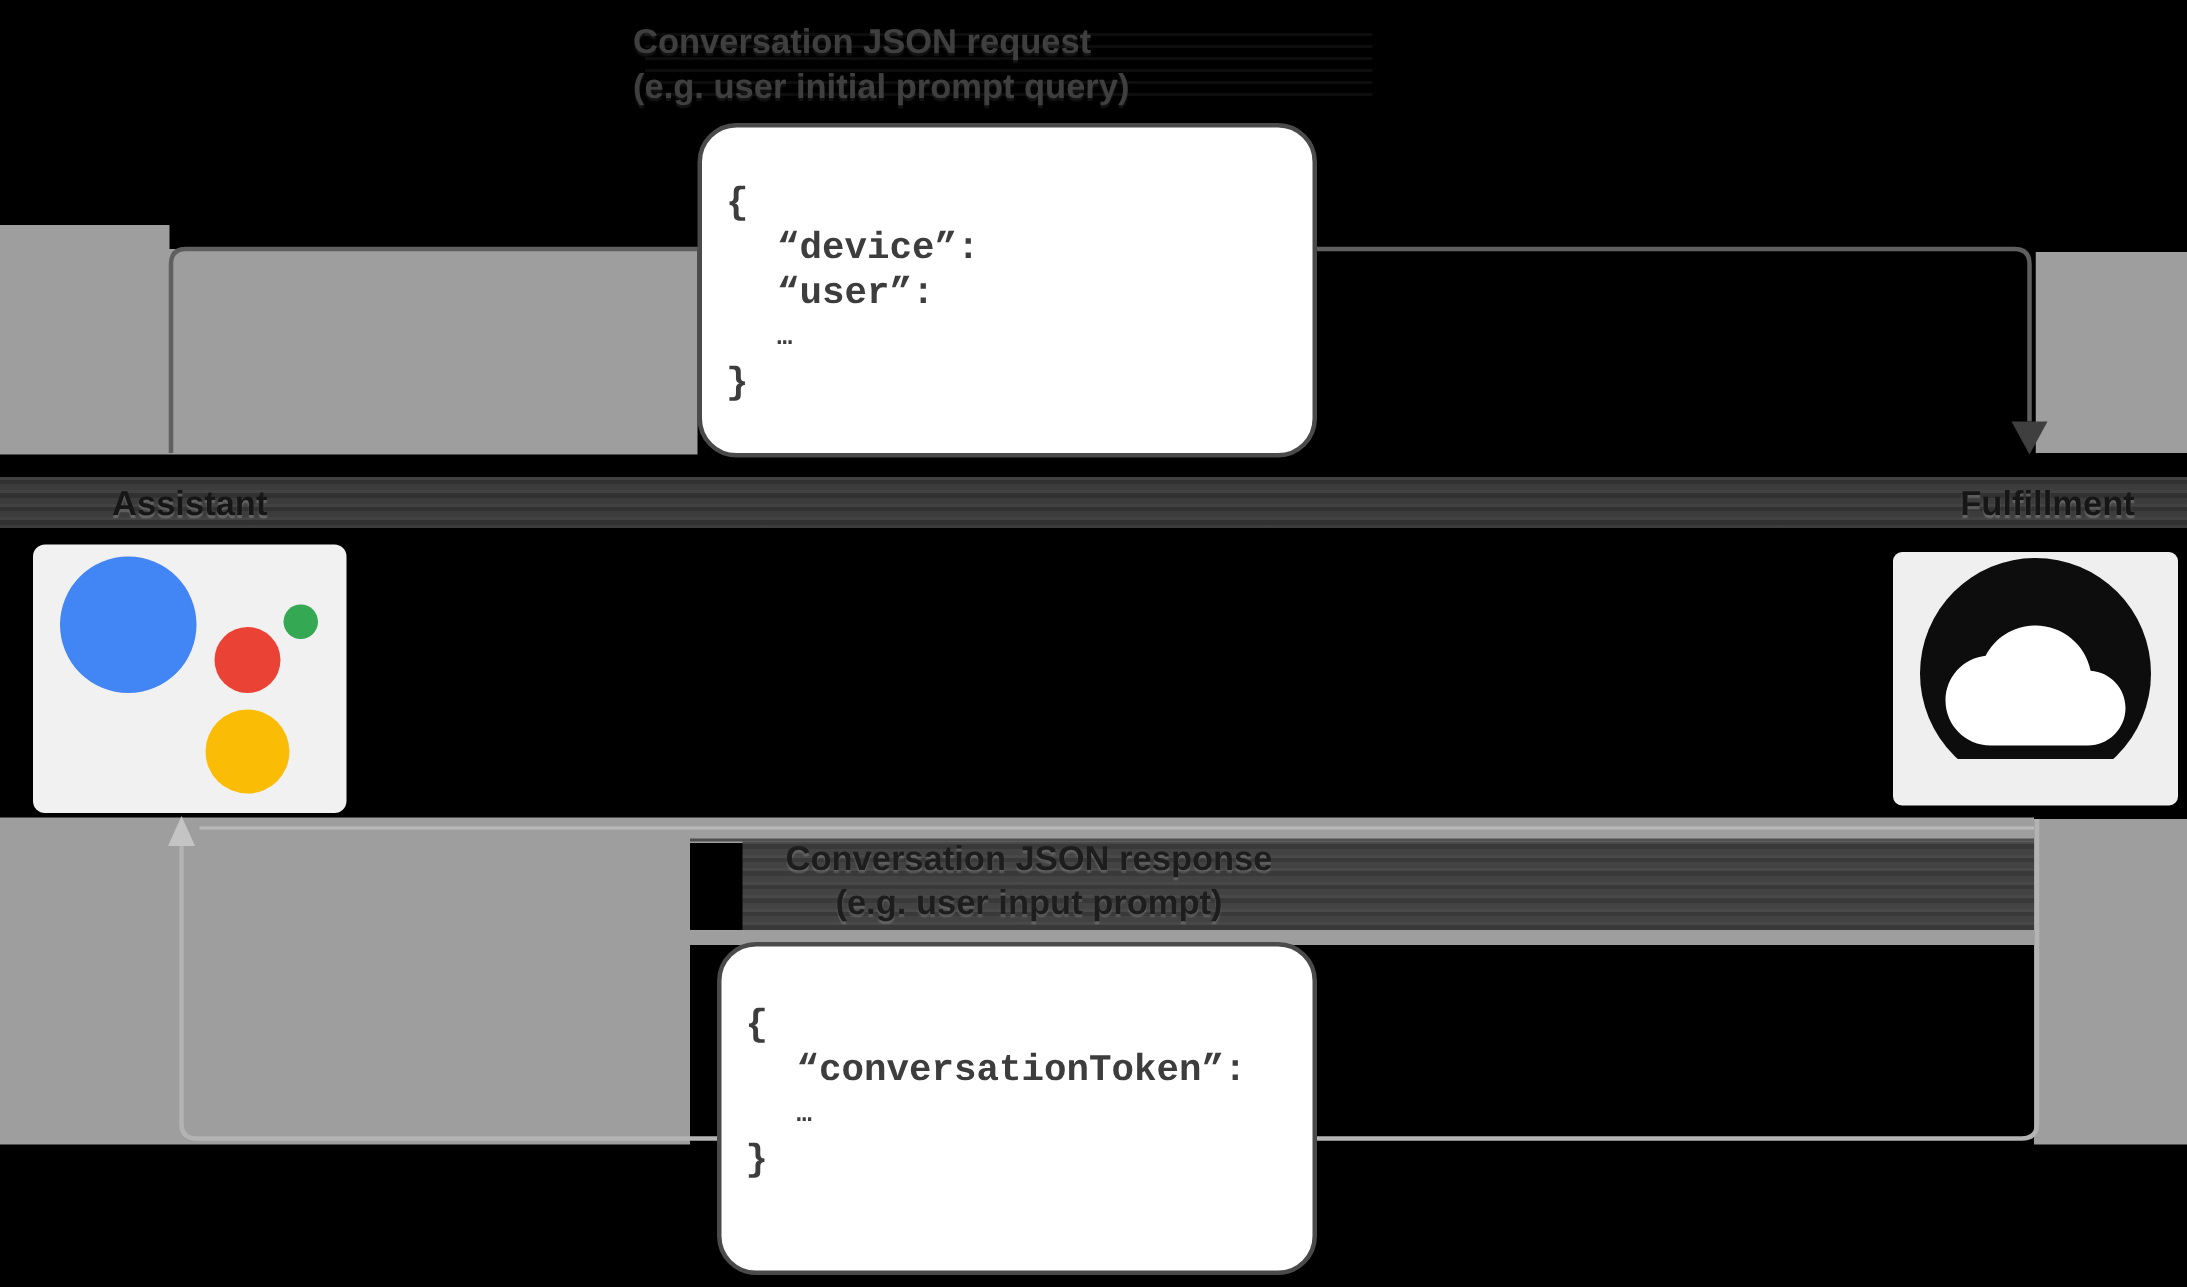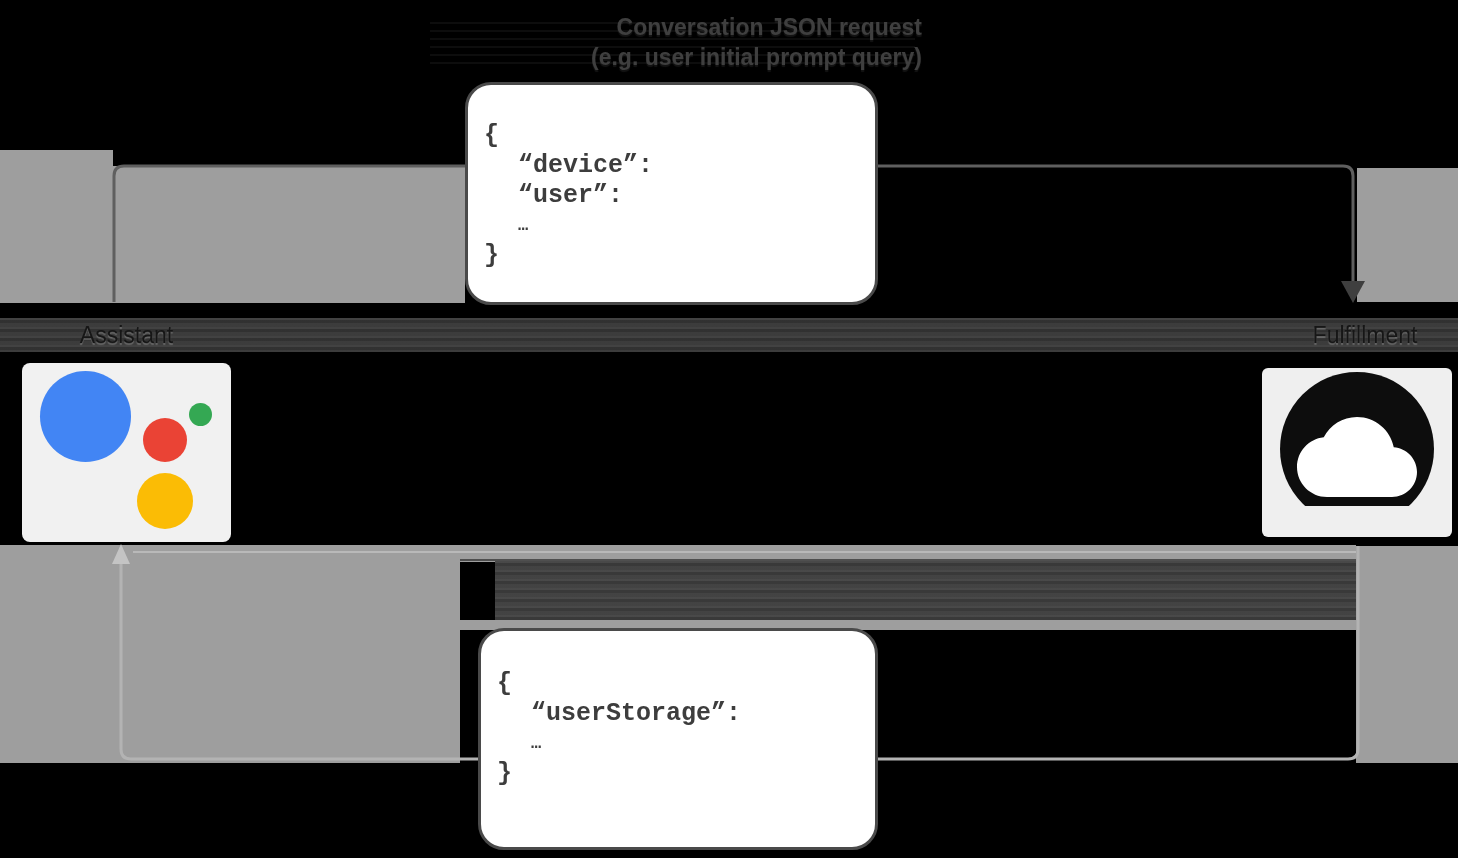--- a/index.html
+++ b/index.html
@@ -9,26 +9,26 @@
   
   .gray{background:#9e9e9e;}
   .blackpatch{background:#000;}
   
   .label-band{background:#383838;
     background-image:repeating-linear-gradient(180deg, rgba(255,255,255,0.05) 0 2px, rgba(0,0,0,0.12) 2px 5px, rgba(255,255,255,0.02) 5px 9px);}
   .title-band{background:#3f3f3f;
     background-image:repeating-linear-gradient(180deg, rgba(255,255,255,0.05) 0 2px, rgba(0,0,0,0.10) 2px 5px, rgba(255,255,255,0.02) 5px 9px);}
   .top-stripes{background:repeating-linear-gradient(180deg, rgba(255,255,255,0.05) 0 2px, transparent 2px 8px);}
   
-  .diag-title{color:#3f3f3f;text-align:right;font-size:23px;line-height:30px;font-weight:bold;
+  .diag-title{color:#3f3f3f;text-align:left;font-size:23px;line-height:30px;font-weight:bold;
     text-shadow:0 2px 1px rgba(255,255,255,0.08);}
   .diag-title-dark{color:#1d1d1d;text-align:center;font-size:23px;line-height:29px;font-weight:bold;
     text-shadow:0 2px 1px rgba(255,255,255,0.16);}
   
-  .entity-label{color:#161616;text-align:center;font-size:23px;line-height:34px;font-weight:normal;
+  .entity-label{color:#161616;text-align:center;font-size:23px;line-height:34px;font-weight:bold;
     text-shadow:0 2px 1px rgba(255,255,255,0.22);}
   
   .code-box{background:#fff;border:3px solid #4a4a4a;border-radius:26px;box-sizing:border-box;}
   .code{font-family:"Liberation Mono", monospace;font-weight:bold;color:#3d3d3d;font-size:25px;}
   .code-line{height:30px;line-height:30px;white-space:pre;}
   .code-line.indent{padding-left:34px;}
   .code-line.small{font-size:17px;}
   
   .card{background:#f1f1f1;border-radius:8px;}
   .circle{position:absolute;border-radius:50%;}
@@ -78,25 +78,29 @@
   <div class="abs code-box" style="left:465px;top:82px;width:413px;height:223px;">
     <div class="code" style="position:absolute;left:16px;top:36px;">
       <div class="code-line">{</div>
       <div class="code-line indent">“device”:</div>
       <div class="code-line indent">“user”:</div>
       <div class="code-line indent small">…</div>
       <div class="code-line">}</div>
     </div>
   </div>
 
+  <div class="abs" style="left:436px;top:558px;width:500px;">
+    <div class="diag-title-dark">Conversation JSON response</div>
+    <div class="diag-title-dark">(e.g. user input prompt)</div>
+  </div>
 
   <div class="abs code-box" style="left:478px;top:628px;width:400px;height:222px;">
     <div class="code" style="position:absolute;left:16px;top:38px;">
       <div class="code-line">{</div>
-      <div class="code-line indent">“userStorage”:</div>
+      <div class="code-line indent">“conversationToken”:</div>
       <div class="code-line indent small">…</div>
       <div class="code-line">}</div>
     </div>
   </div>
 
   <div class="abs entity-label" style="left:22px;top:318px;width:209px;">Assistant</div>
   <div class="abs entity-label" style="left:1270px;top:318px;width:190px;">Fulfillment</div>
 
   <div class="abs card" style="left:22px;top:363px;width:209px;height:179px;">
     <div>

